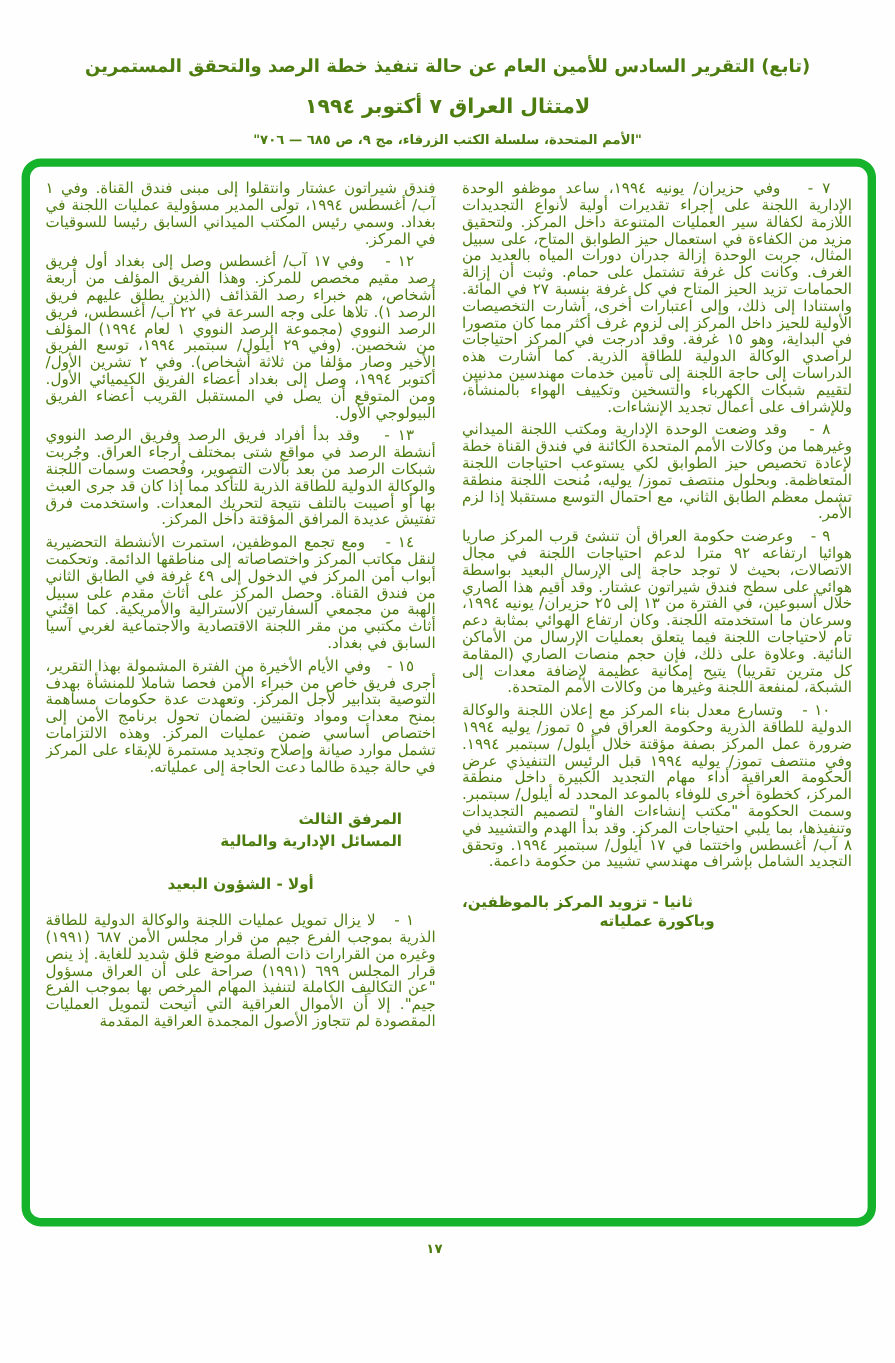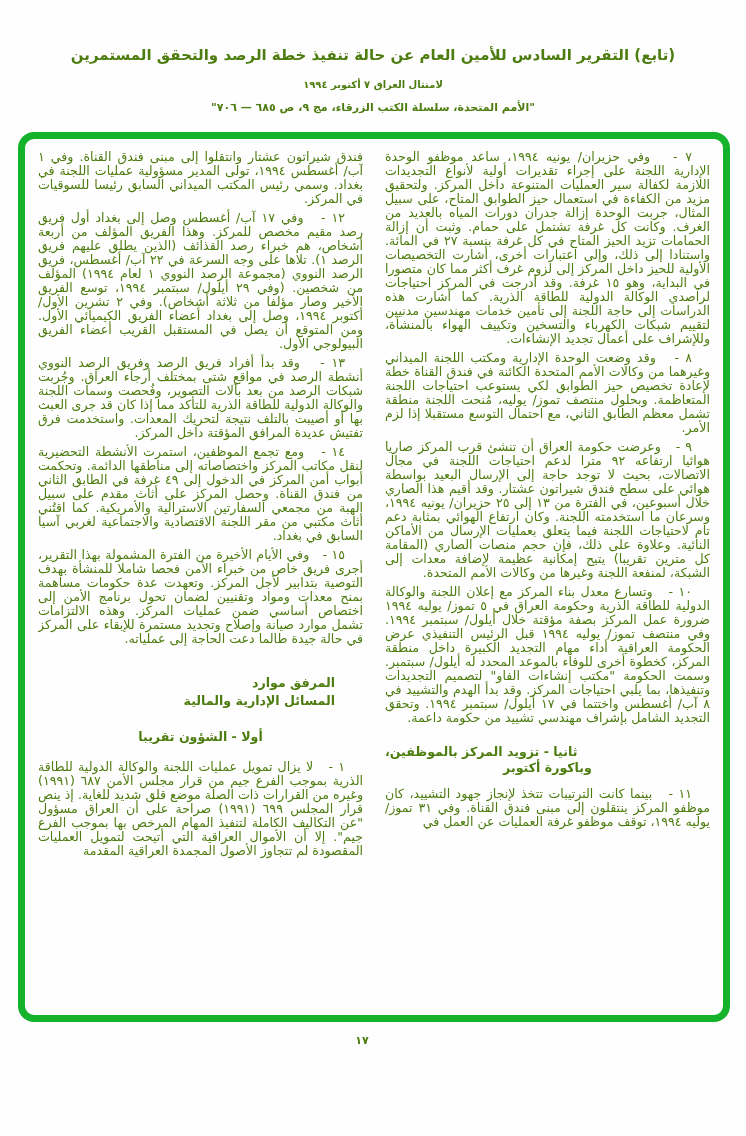--- a/index.html
+++ b/index.html
@@ -16,21 +16,21 @@
   }
   .doc-header {
     position: absolute;
     top: 46px;
     left: 0;
     right: 0;
     text-align: center;
     font-weight: bold;
   }
   .title-line-1 { font-size: 15px; letter-spacing: 0; }
-  .title-line-2 { font-size: 10px; margin-top: 15px; }
+  .title-line-2 { font-size: 17px; margin-top: 15px; }
   .source-line  { font-size: 11px; margin-top: 11px; }
   .content-box {
     position: absolute;
     top: 132px;
     left: 18px;
     width: 712px;
     height: 890px;
     box-sizing: border-box;
     border: 7px solid #15b22c;
     border-radius: 16px;
@@ -109,33 +109,32 @@
 
   <div class="content-box">
     <div class="columns">
 
       <div class="column">
         <p>٧ -&nbsp;&nbsp;&nbsp;وفي حزيران/ يونيه ١٩٩٤، ساعد موظفو الوحدة الإدارية اللجنة على إجراء تقديرات أولية لأنواع التجديدات اللازمة لكفالة سير العمليات المتنوعة داخل المركز. ولتحقيق مزيد من الكفاءة في استعمال حيز الطوابق المتاح، على سبيل المثال، جربت الوحدة إزالة جدران دورات المياه بالعديد من الغرف. وكانت كل غرفة تشتمل على حمام. وثبت أن إزالة الحمامات تزيد الحيز المتاح في كل غرفة بنسبة ٢٧ في المائة. واستنادا إلى ذلك، وإلى اعتبارات أخرى، أشارت التخصيصات الأولية للحيز داخل المركز إلى لزوم غرف أكثر مما كان متصورا في البداية، وهو ١٥ غرفة. وقد أدرجت في المركز احتياجات لراصدي الوكالة الدولية للطاقة الذرية. كما أشارت هذه الدراسات إلى حاجة اللجنة إلى تأمين خدمات مهندسين مدنيين لتقييم شبكات الكهرباء والتسخين وتكييف الهواء بالمنشأة، وللإشراف على أعمال تجديد الإنشاءات.</p>
         <p>٨ -&nbsp;&nbsp;&nbsp;وقد وضعت الوحدة الإدارية ومكتب اللجنة الميداني وغيرهما من وكالات الأمم المتحدة الكائنة في فندق القناة خطة لإعادة تخصيص حيز الطوابق لكي يستوعب احتياجات اللجنة المتعاظمة. وبحلول منتصف تموز/ يوليه، مُنحت اللجنة منطقة تشمل معظم الطابق الثاني، مع احتمال التوسع مستقبلا إذا لزم الأمر.</p>
         <p>٩ -&nbsp;&nbsp;&nbsp;وعرضت حكومة العراق أن تنشئ قرب المركز صاريا هوائيا ارتفاعه ٩٢ مترا لدعم احتياجات اللجنة في مجال الاتصالات، بحيث لا توجد حاجة إلى الإرسال البعيد بواسطة هوائي على سطح فندق شيراتون عشتار. وقد أقيم هذا الصاري خلال أسبوعين، في الفترة من ١٣ إلى ٢٥ حزيران/ يونيه ١٩٩٤، وسرعان ما استخدمته اللجنة. وكان ارتفاع الهوائي بمثابة دعم تام لاحتياجات اللجنة فيما يتعلق بعمليات الإرسال من الأماكن النائية. وعلاوة على ذلك، فإن حجم منصات الصاري (المقامة كل مترين تقريبا) يتيح إمكانية عظيمة لإضافة معدات إلى الشبكة، لمنفعة اللجنة وغيرها من وكالات الأمم المتحدة.</p>
         <p>١٠ -&nbsp;&nbsp;&nbsp;وتسارع معدل بناء المركز مع إعلان اللجنة والوكالة الدولية للطاقة الذرية وحكومة العراق في ٥ تموز/ يوليه ١٩٩٤ ضرورة عمل المركز بصفة مؤقتة خلال أيلول/ سبتمبر ١٩٩٤. وفي منتصف تموز/ يوليه ١٩٩٤ قبل الرئيس التنفيذي عرض الحكومة العراقية أداء مهام التجديد الكبيرة داخل منطقة المركز، كخطوة أخرى للوفاء بالموعد المحدد له أيلول/ سبتمبر. وسمت الحكومة "مكتب إنشاءات الفاو" لتصميم التجديدات وتنفيذها، بما يلبي احتياجات المركز. وقد بدأ الهدم والتشييد في ٨ آب/ أغسطس واختتما في ١٧ أيلول/ سبتمبر ١٩٩٤. وتحقق التجديد الشامل بإشراف مهندسي تشييد من حكومة داعمة.</p>
         <p class="center-heading">ثانيا -  تزويد المركز بالموظفين،</p>
-        <p class="center-heading-sub">وباكورة أكتوبر</p>
-        <p>١١ -&nbsp;&nbsp;&nbsp;بينما كانت الترتيبات تتخذ لإنجاز جهود التشييد، كان موظفو المركز ينتقلون إلى مبنى فندق القناة. وفي ٣١ تموز/ يوليه ١٩٩٤، توقف موظفو غرفة العمليات عن العمل في</p>
+        <p class="center-heading-sub">وباكورة عملياته</p>
       </div>
 
       <div class="column">
         <p class="continuation">فندق شيراتون عشتار وانتقلوا إلى مبنى فندق القناة. وفي ١ آب/ أغسطس ١٩٩٤، تولى المدير مسؤولية عمليات اللجنة في بغداد. وسمي رئيس المكتب الميداني السابق رئيسا للسوقيات في المركز.</p>
         <p>١٢ -&nbsp;&nbsp;&nbsp;وفي ١٧ آب/ أغسطس وصل إلى بغداد أول فريق رصد مقيم مخصص للمركز. وهذا الفريق المؤلف من أربعة أشخاص، هم خبراء رصد القذائف (الذين يطلق عليهم فريق الرصد ١). تلاها على وجه السرعة في ٢٢ آب/ أغسطس، فريق الرصد النووي (مجموعة الرصد النووي ١ لعام ١٩٩٤) المؤلف من شخصين. (وفي ٢٩ أيلول/ سبتمبر ١٩٩٤، توسع الفريق الأخير وصار مؤلفا من ثلاثة أشخاص). وفي ٢ تشرين الأول/ أكتوبر ١٩٩٤، وصل إلى بغداد أعضاء الفريق الكيميائي الأول. ومن المتوقع أن يصل في المستقبل القريب أعضاء الفريق البيولوجي الأول.</p>
         <p>١٣ -&nbsp;&nbsp;&nbsp;وقد بدأ أفراد فريق الرصد وفريق الرصد النووي أنشطة الرصد في مواقع شتى بمختلف أرجاء العراق. وجُربت شبكات الرصد من بعد بآلات التصوير، وفُحصت وسمات اللجنة والوكالة الدولية للطاقة الذرية للتأكد مما إذا كان قد جرى العبث بها أو أصيبت بالتلف نتيجة لتحريك المعدات. واستخدمت فرق تفتيش عديدة المرافق المؤقتة داخل المركز.</p>
         <p>١٤ -&nbsp;&nbsp;&nbsp;ومع تجمع الموظفين، استمرت الأنشطة التحضيرية لنقل مكاتب المركز واختصاصاته إلى مناطقها الدائمة. وتحكمت أبواب أمن المركز في الدخول إلى ٤٩ غرفة في الطابق الثاني من فندق القناة. وحصل المركز على أثاث مقدم على سبيل الهبة من مجمعي السفارتين الاسترالية والأمريكية. كما اقتُني أثاث مكتبي من مقر اللجنة الاقتصادية والاجتماعية لغربي آسيا السابق في بغداد.</p>
         <p>١٥ -&nbsp;&nbsp;&nbsp;وفي الأيام الأخيرة من الفترة المشمولة بهذا التقرير، أجرى فريق خاص من خبراء الأمن فحصا شاملا للمنشأة بهدف التوصية بتدابير لأجل المركز. وتعهدت عدة حكومات مساهمة بمنح معدات ومواد وتقنيين لضمان تحول برنامج الأمن إلى اختصاص أساسي ضمن عمليات المركز. وهذه الالتزامات تشمل موارد صيانة وإصلاح وتجديد مستمرة للإبقاء على المركز في حالة جيدة طالما دعت الحاجة إلى عملياته.</p>
-        <p class="annex-title">المرفق موارد</p>
+        <p class="annex-title">المرفق الثالث</p>
         <p class="annex-subtitle">المسائل الإدارية والمالية</p>
-        <p class="section-heading">أولا -  الشؤون تقريبا</p>
+        <p class="section-heading">أولا -  الشؤون البعيد</p>
         <p>١ -&nbsp;&nbsp;&nbsp;لا يزال تمويل عمليات اللجنة والوكالة الدولية للطاقة الذرية بموجب الفرع جيم من قرار مجلس الأمن ٦٨٧ (١٩٩١) وغيره من القرارات ذات الصلة موضع قلق شديد للغاية. إذ ينص قرار المجلس ٦٩٩ (١٩٩١) صراحة على أن العراق مسؤول "عن التكاليف الكاملة لتنفيذ المهام المرخص بها بموجب الفرع جيم". إلا أن الأموال العراقية التي أتيحت لتمويل العمليات المقصودة لم تتجاوز الأصول المجمدة العراقية المقدمة</p>
       </div>
 
     </div>
   </div>
 
   <div class="page-number">١٧</div>
 
 </div>
 

